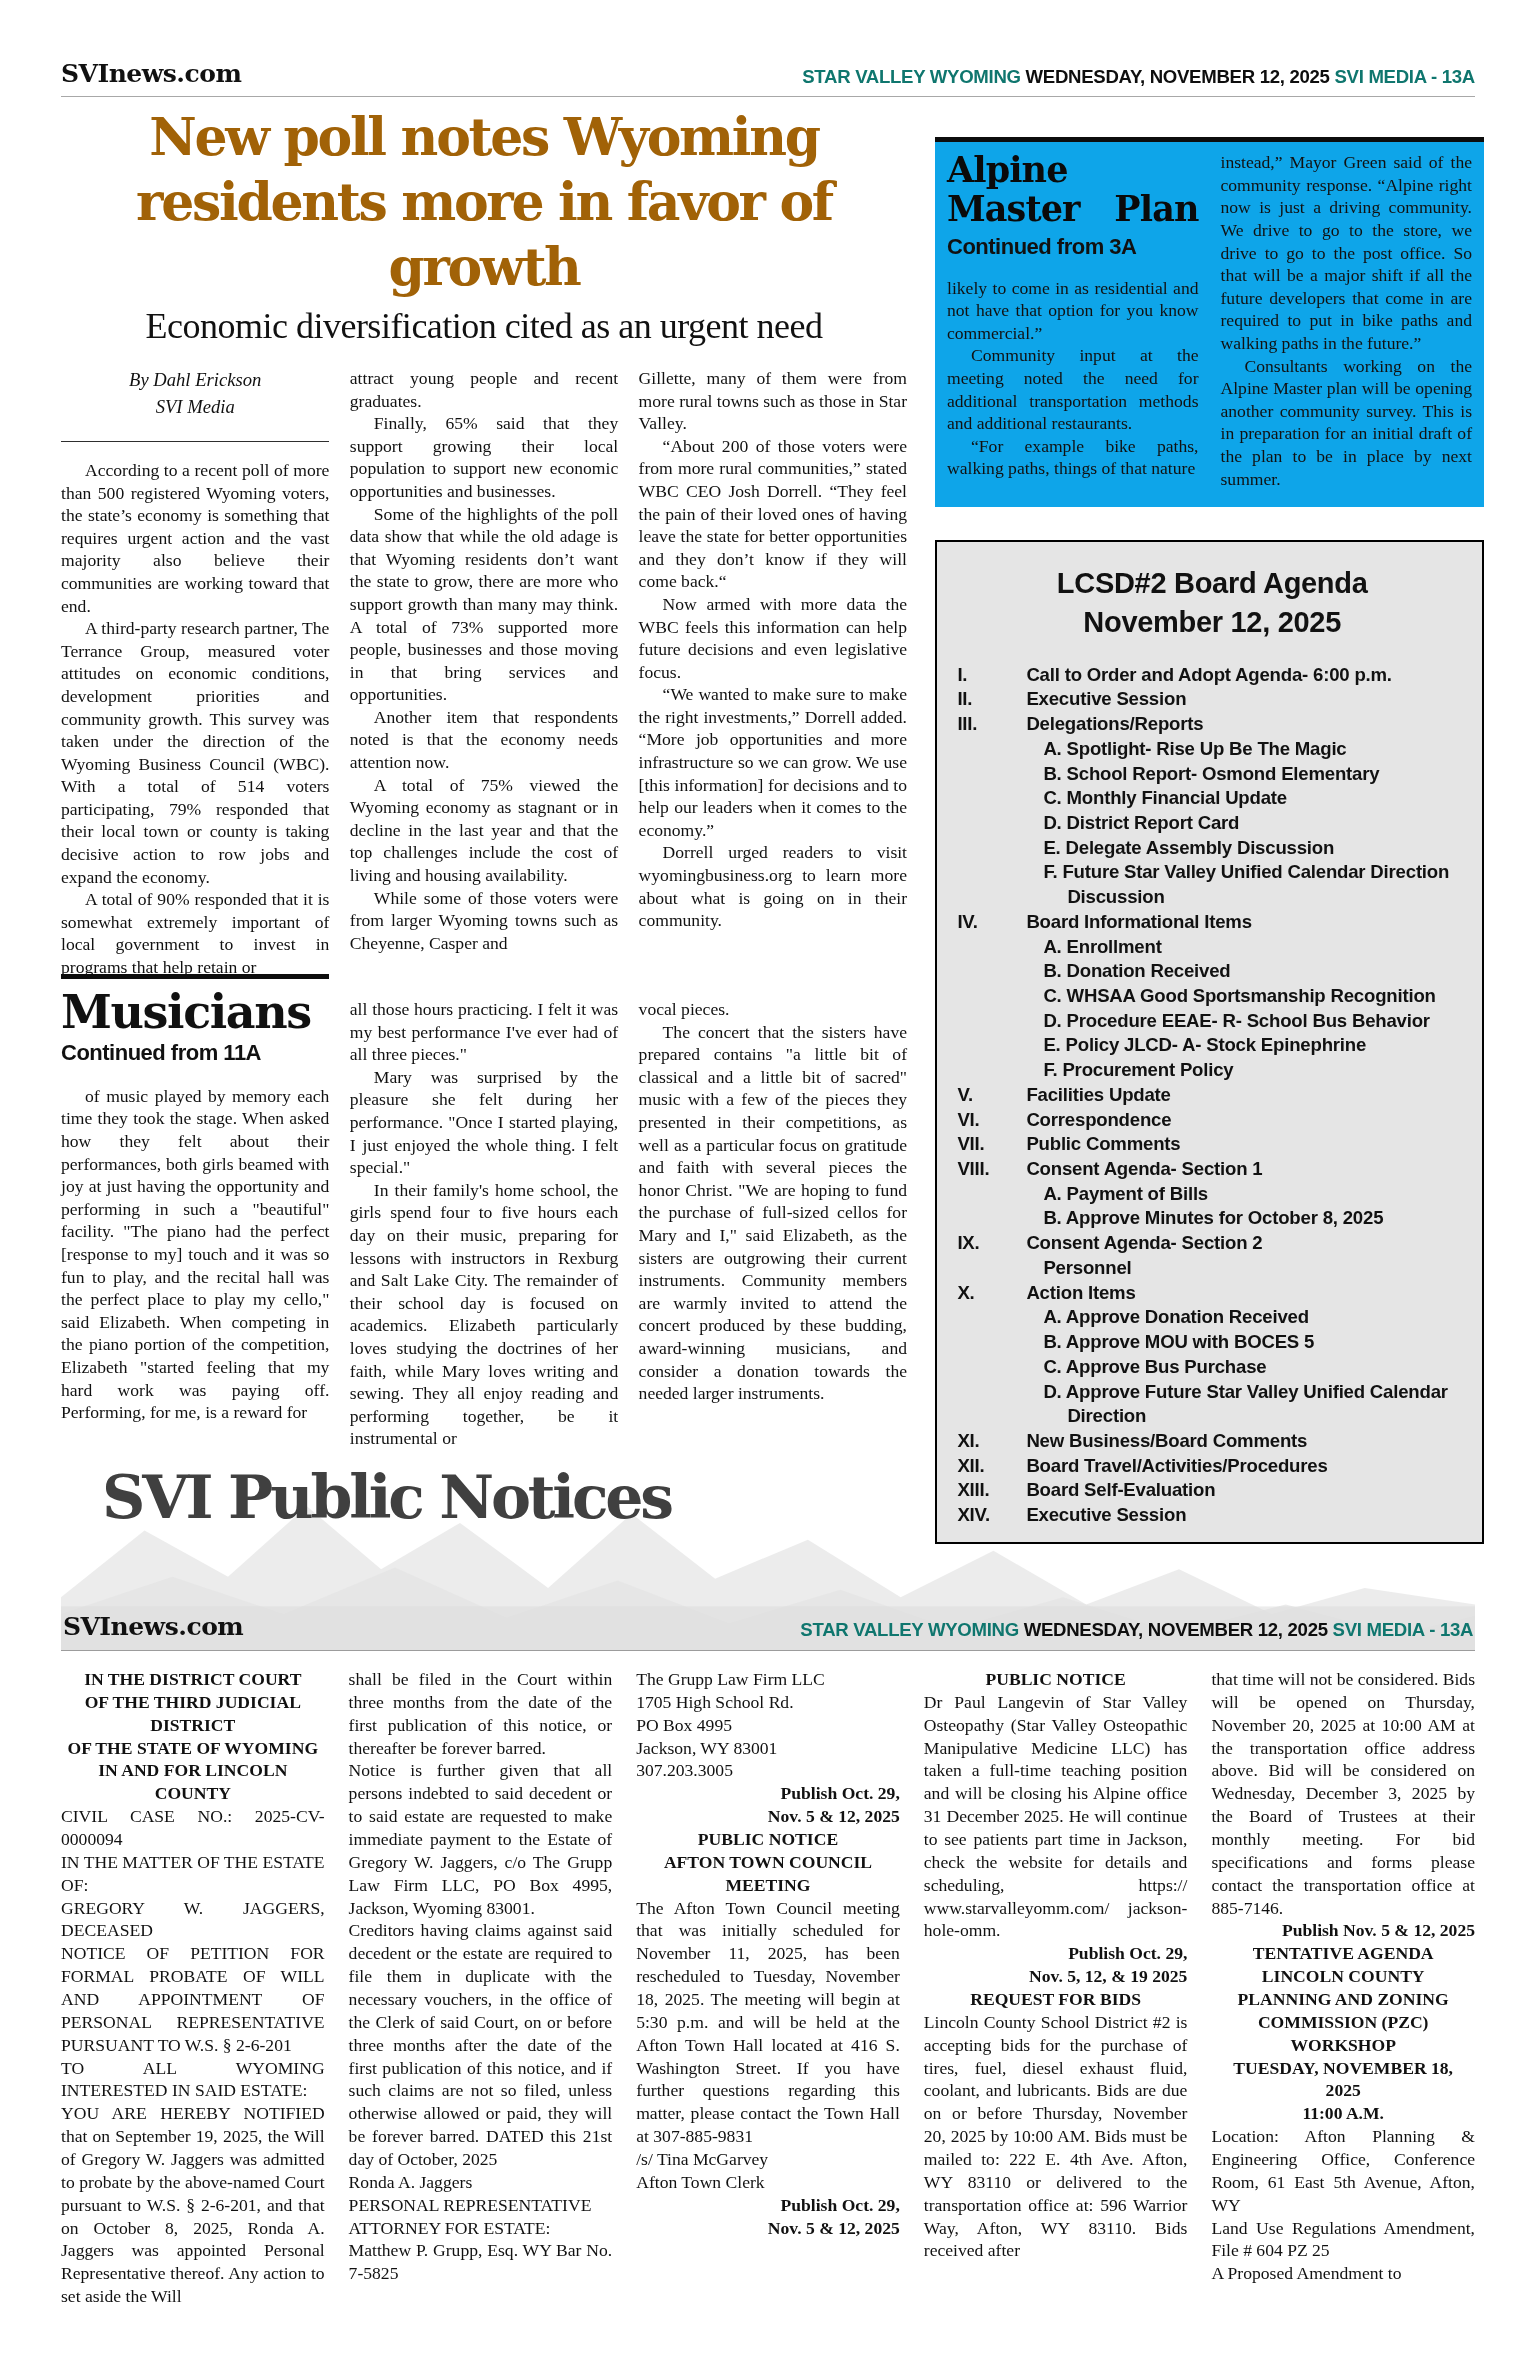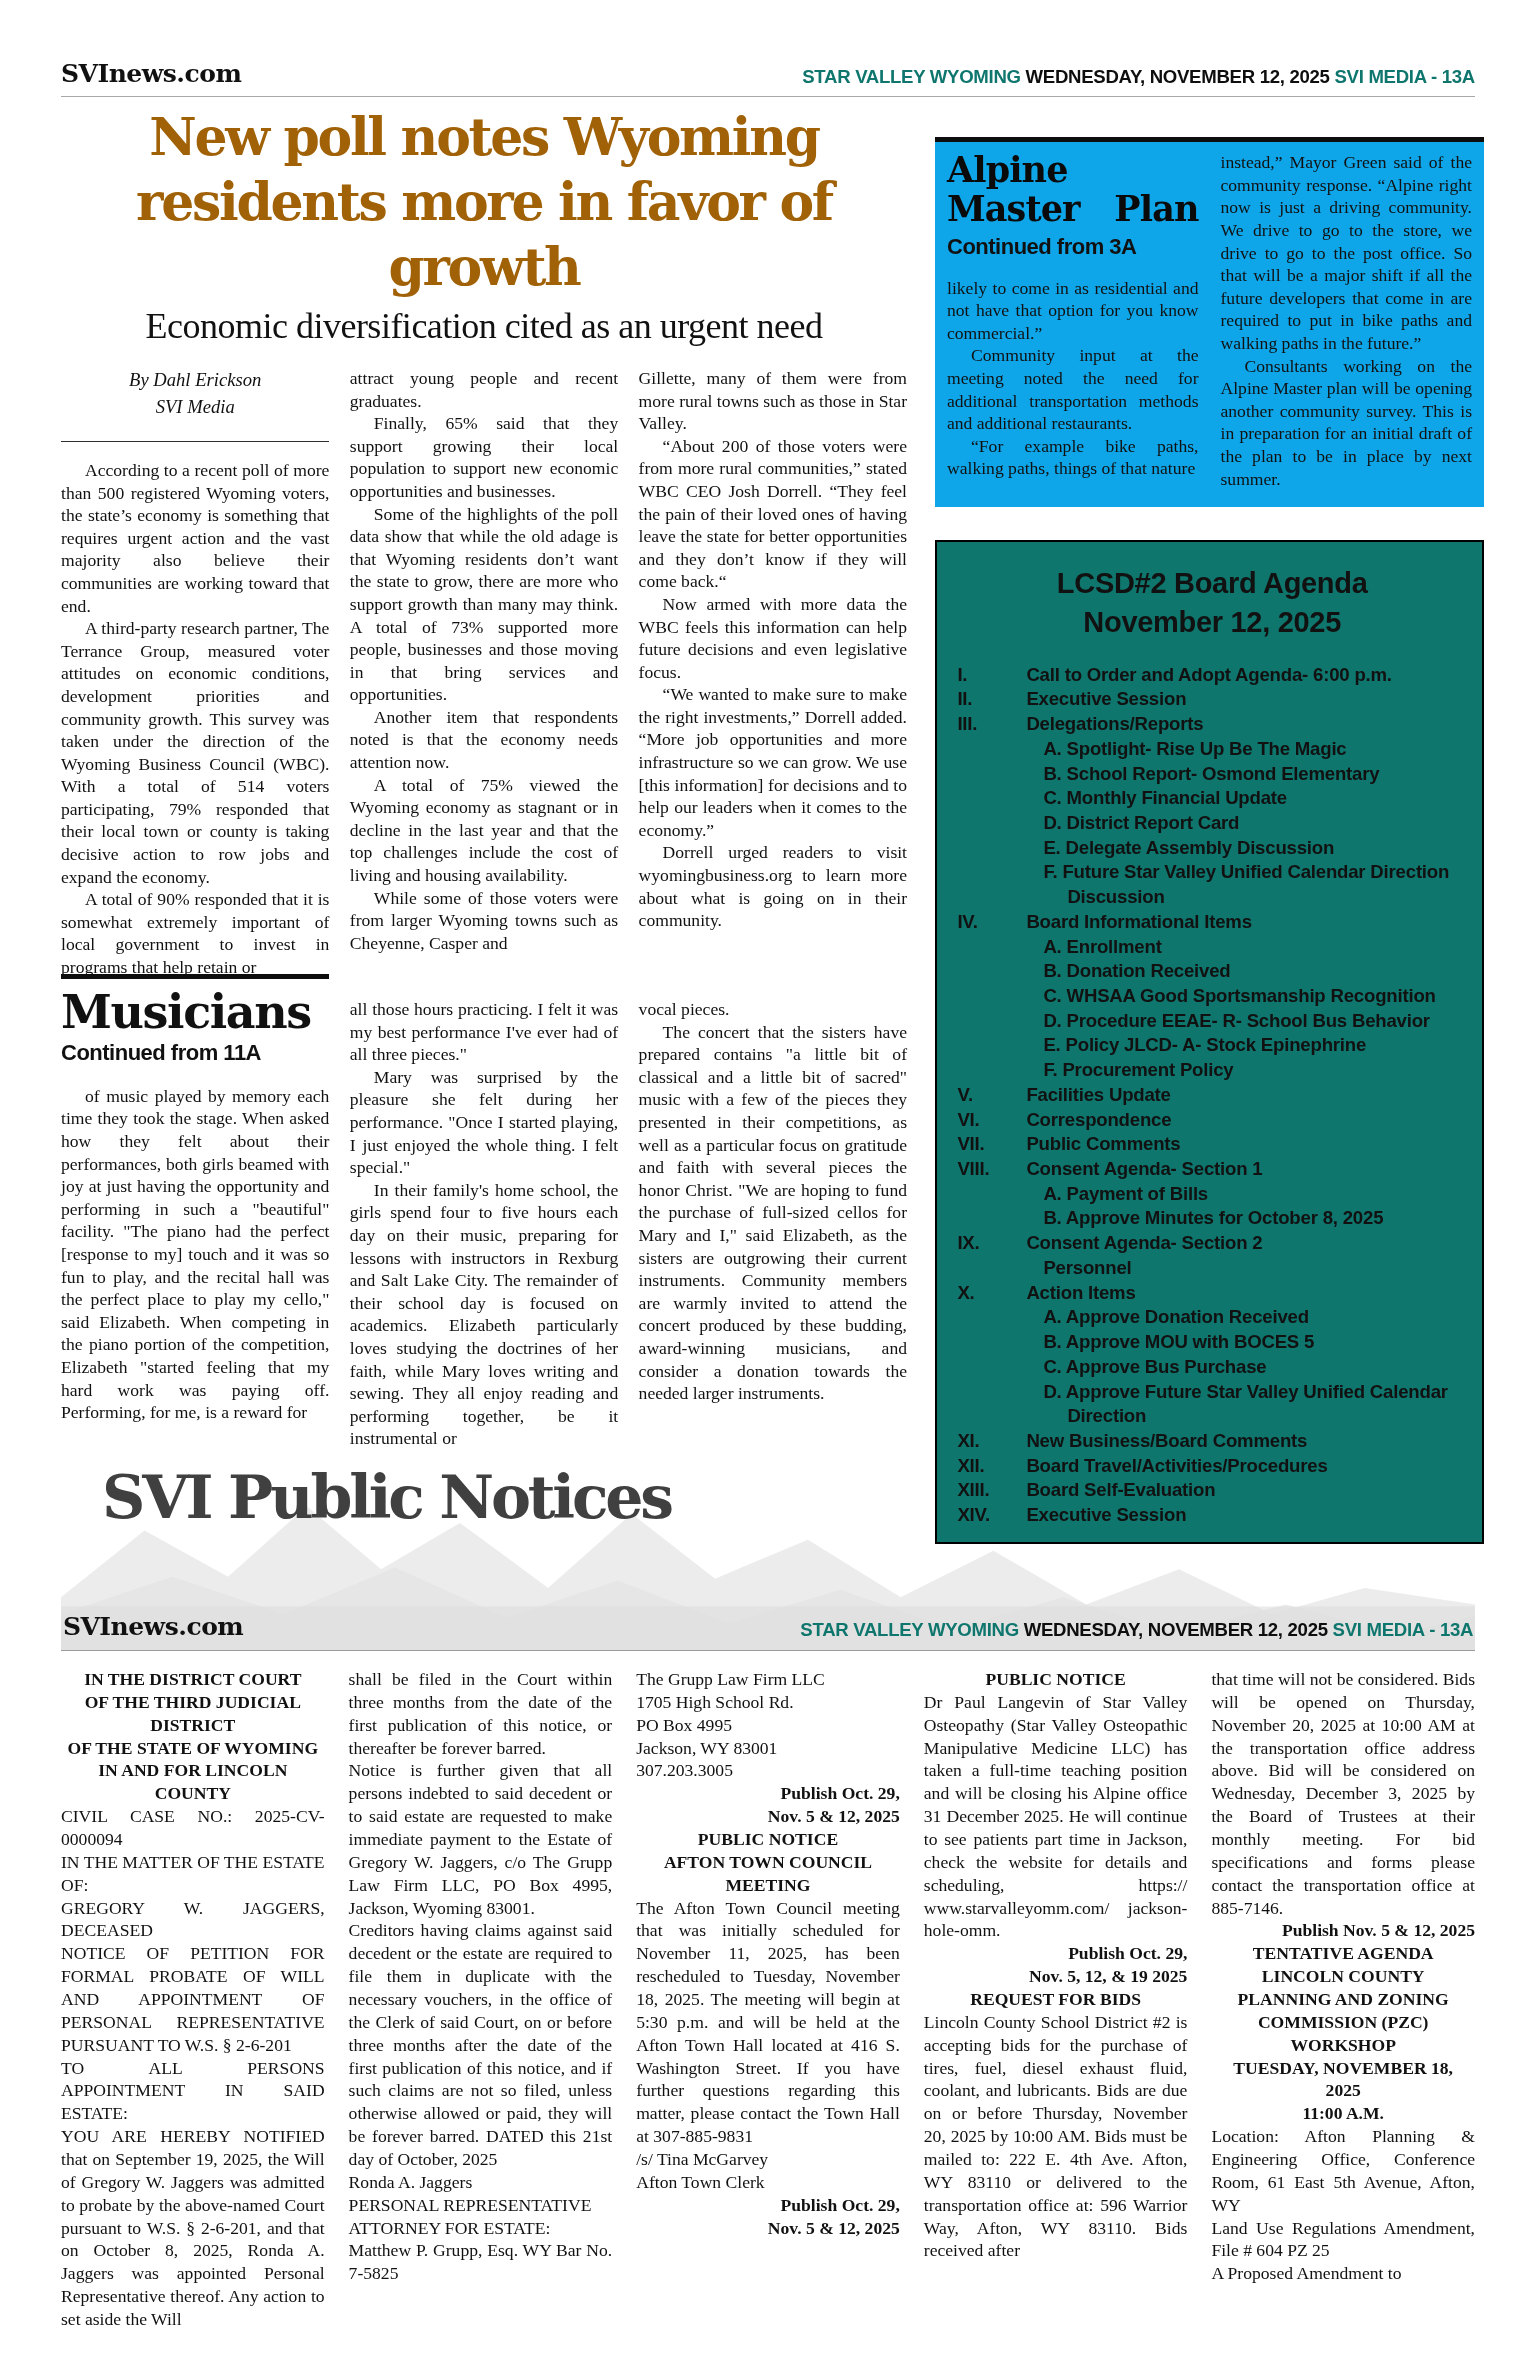--- a/index.html
+++ b/index.html
@@ -27,21 +27,21 @@
   
   #alpine{position:absolute;left:935px;top:137px;width:549px;box-sizing:border-box;
           background:#0ea5e9;border-top:5.6px solid #0d0d0d;padding:9.3px 12px 16.7px;}
   .alpine-grid{display:grid;grid-template-columns:1fr 1fr;gap:22px;}
   .alpine-title{font-family:"DejaVu Serif",serif;font-weight:700;font-size:35px;line-height:1.1;
                 letter-spacing:-0.9px;text-align:justify;text-align-last:justify;color:#0a0a0a;}
   .alpine-cont{font-family:"Liberation Sans",sans-serif;font-weight:700;font-size:22px;
                letter-spacing:-0.5px;margin:5.6px 0 16.7px;}
   
   #agenda{position:absolute;left:935px;top:540px;width:549px;height:1004px;box-sizing:border-box;
-          border:2.8px solid #000;background:#0f766e;padding:22px 15px 11px 20.4px;z-index:3;}
+          border:2.8px solid #000;background:#e5e5e5;padding:22px 15px 11px 20.4px;z-index:3;}
   .ag-title{font-family:"Liberation Sans",sans-serif;font-weight:700;font-size:29px;
             text-align:center;line-height:1.35;letter-spacing:-0.3px;}
   .ag-list{margin-top:20.4px;font-family:"Liberation Sans",sans-serif;font-weight:700;
            font-size:18.6px;line-height:1.33;letter-spacing:-0.2px;}
   .agi{display:flex;}
   .agn{width:69px;flex:0 0 69px;}
   .agt{flex:1;}
   .ags{margin-left:86px;padding-left:24px;text-indent:-24px;}
   
   #musicians{position:absolute;left:61px;top:974px;width:846px;}
@@ -267,21 +267,21 @@
         <p class="nh">IN THE DISTRICT COURT</p>
         <p class="nh">OF THE THIRD JUDICIAL</p>
         <p class="nh">DISTRICT</p>
         <p class="nh">OF THE STATE OF WYOMING</p>
         <p class="nh">IN AND FOR LINCOLN</p>
         <p class="nh">COUNTY</p>
         <p class="np">CIVIL CASE NO.: 2025-CV-0000094</p>
         <p class="np">IN THE MATTER OF THE ESTATE OF:</p>
         <p class="np">GREGORY W. JAGGERS, DECEASED</p>
         <p class="np">NOTICE OF PETITION FOR FORMAL PROBATE OF WILL AND APPOINTMENT OF PERSONAL REPRESENTATIVE PURSUANT TO W.S. § 2-6-201</p>
-        <p class="np">TO ALL PERSONS APPOINTMENT IN SAID ESTATE:</p>
+        <p class="np">TO ALL WYOMING INTERESTED IN SAID ESTATE:</p>
         <p class="np">YOU ARE HEREBY NOTIFIED that on September 19, 2025, the Will of Gregory W. Jaggers was admitted to probate by the above-named Court pursuant to W.S. § 2-6-201, and that on October 8, 2025, Ronda A. Jaggers was appointed Personal Representative thereof. Any action to set aside the Will</p>
       </div>
     <div>
         <p class="np">shall be filed in the Court within three months from the date of the first publication of this notice, or thereafter be forever barred.</p>
         <p class="np">Notice is further given that all persons indebted to said decedent or to said estate are requested to make immediate payment to the Estate of Gregory W. Jaggers, c/o The Grupp Law Firm LLC, PO Box 4995, Jackson, Wyoming 83001.</p>
         <p class="np">Creditors having claims against said decedent or the estate are required to file them in duplicate with the necessary vouchers, in the office of the Clerk of said Court, on or before three months after the date of the first publication of this notice, and if such claims are not so filed, unless otherwise allowed or paid, they will be forever barred. DATED this 21st day of October, 2025</p>
         <p class="nl">Ronda A. Jaggers</p>
         <p class="nl">PERSONAL REPRESENTATIVE</p>
         <p class="nl">ATTORNEY FOR ESTATE:</p>
         <p class="np">Matthew P. Grupp, Esq. WY Bar No. 7-5825</p>

